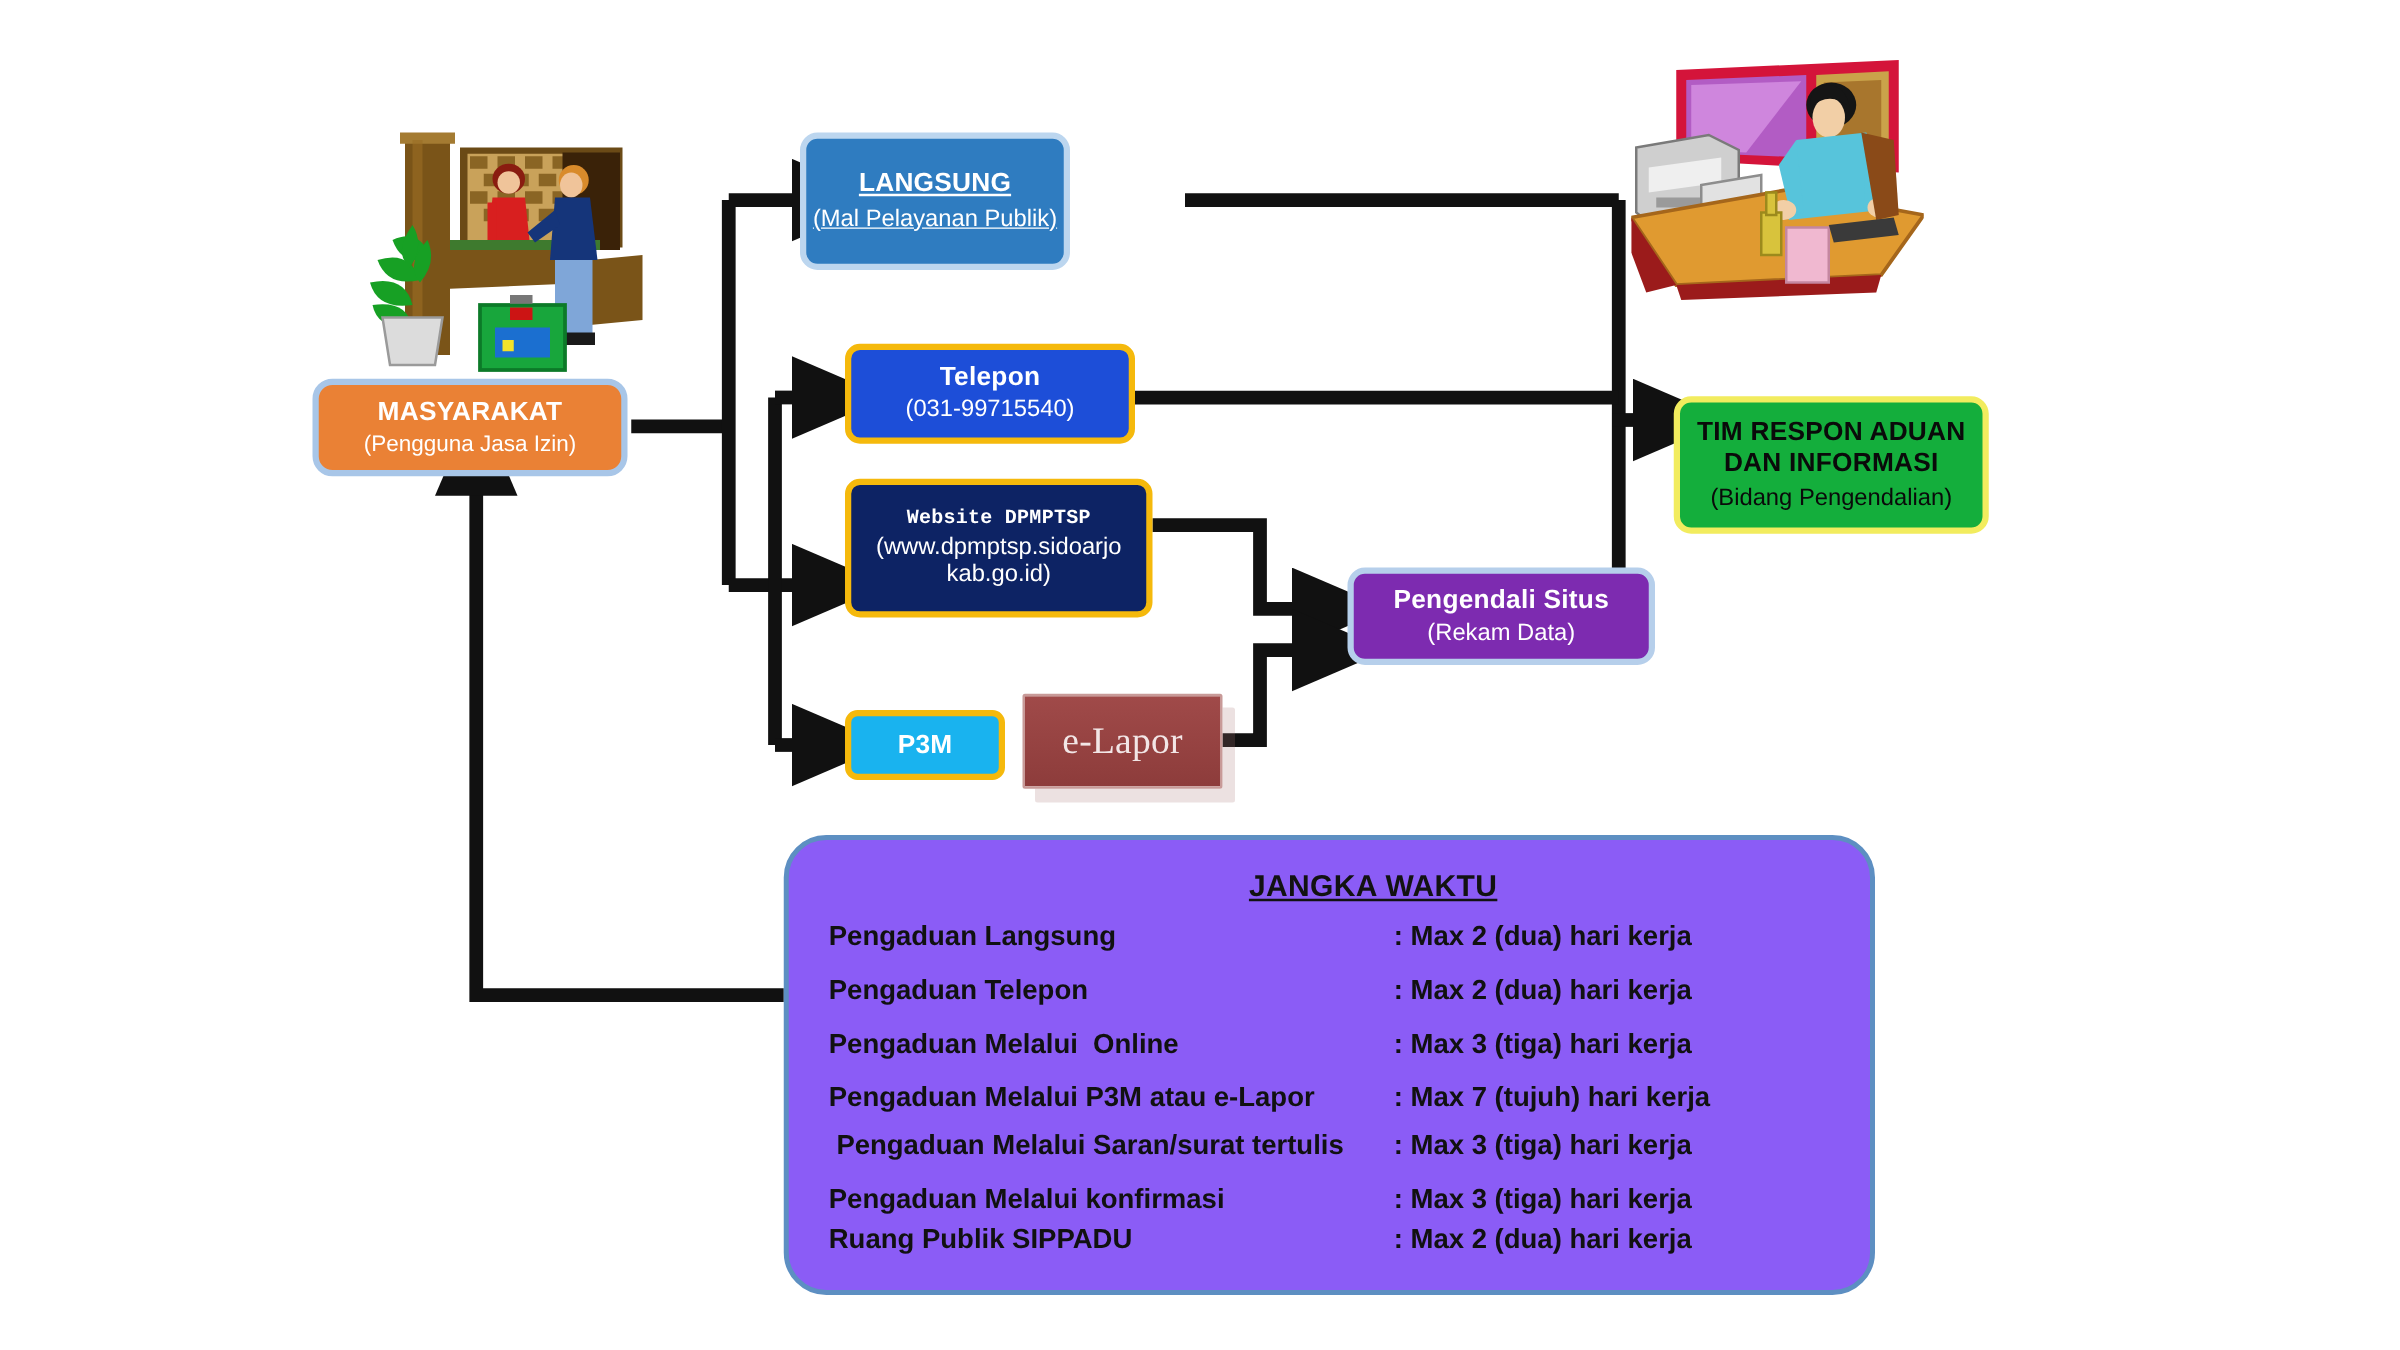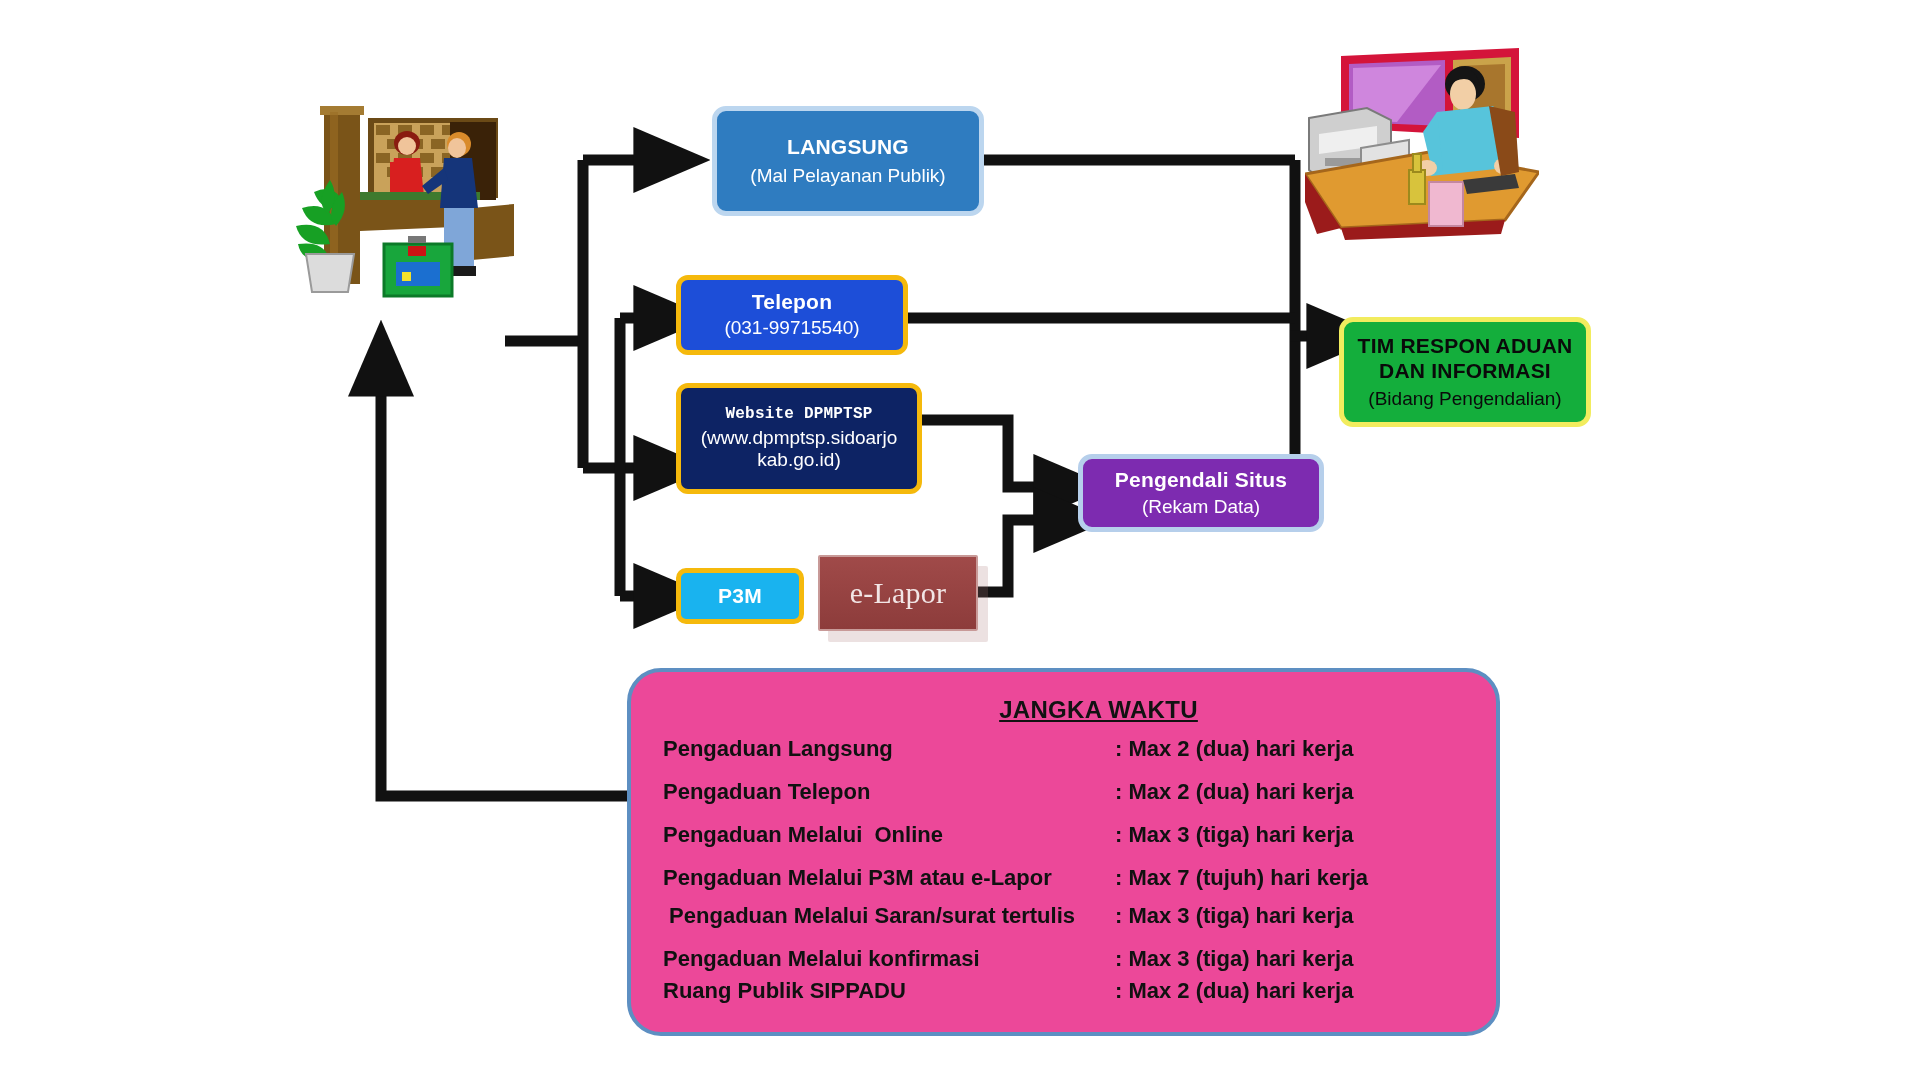--- a/index.html
+++ b/index.html
@@ -53,25 +53,26 @@
     background: #ea8135;
     border: 5px solid #a8c6e8;
     border-radius: 16px;
     color: #ffffff;
   }
   #node-masyarakat .t1 { font-size: 21px; }
   #node-masyarakat .t2 { font-size: 18px; margin-top: 3px; }
 
   
   #node-langsung {
-    left: 712px; top: 106px; width: 272px; height: 110px;
+    left: 640px; top: 106px; width: 216px; height: 110px;
     background: #2f7cc0;
     border: 5px solid #bcd6ef;
     border-radius: 14px;
     color: #ffffff;
+    text-decoration: underline;
   }
   #node-langsung .t1 { font-size: 21px; }
   #node-langsung .t2 { font-size: 19px; margin-top: 5px; }
 
   
   #node-telepon {
     left: 676px; top: 275px; width: 232px; height: 80px;
     background: #1d4ed8;
     border: 5px solid #f5b90c;
     border-radius: 12px;
@@ -139,21 +140,21 @@
     margin-top: 36px;
   }
   #node-tim .t1 { font-size: 21px; }
   #node-tim .t2 { font-size: 19px; margin-top: 4px; }
 
   
   #panel-jangka {
     position: absolute;
     left: 627px; top: 668px; width: 873px; height: 368px;
     box-sizing: border-box;
-    background: #ec4899;
+    background: #8b5cf6;
     border: 4px solid #5d8fc2;
     border-radius: 34px;
     z-index: 4;
     padding: 14px 0 0 0;
   }
   #panel-jangka .panel-title {
     text-align: center;
     font-size: 24px;
     font-weight: bold;
     color: #121212;
@@ -348,20 +349,24 @@
 
       <rect x="104" y="128" width="16" height="34" fill="#d8c33c" stroke="#9c8a1c" stroke-width="2"></rect>
       <rect x="108" y="112" width="8" height="18" fill="#d8c33c" stroke="#9c8a1c" stroke-width="2"></rect>
 
       <rect x="124" y="140" width="34" height="44" fill="#f0b8d0" stroke="#c487a0" stroke-width="2"></rect>
 
       <path d="M158 138 L210 132 L214 146 L162 152 z" fill="#3a3a3a"></path>
     </svg>
   </div>
 
+  <div class="node" id="node-masyarakat">
+    <div class="t1">MASYARAKAT</div>
+    <div class="t2">(Pengguna Jasa Izin)</div>
+  </div>
 
   <div class="node" id="node-langsung">
     <div class="t1">LANGSUNG</div>
     <div class="t2">(Mal Pelayanan Publik)</div>
   </div>
 
   <div class="node" id="node-telepon">
     <div class="t1">Telepon</div>
     <div class="t2">(031-99715540)</div>
   </div>

